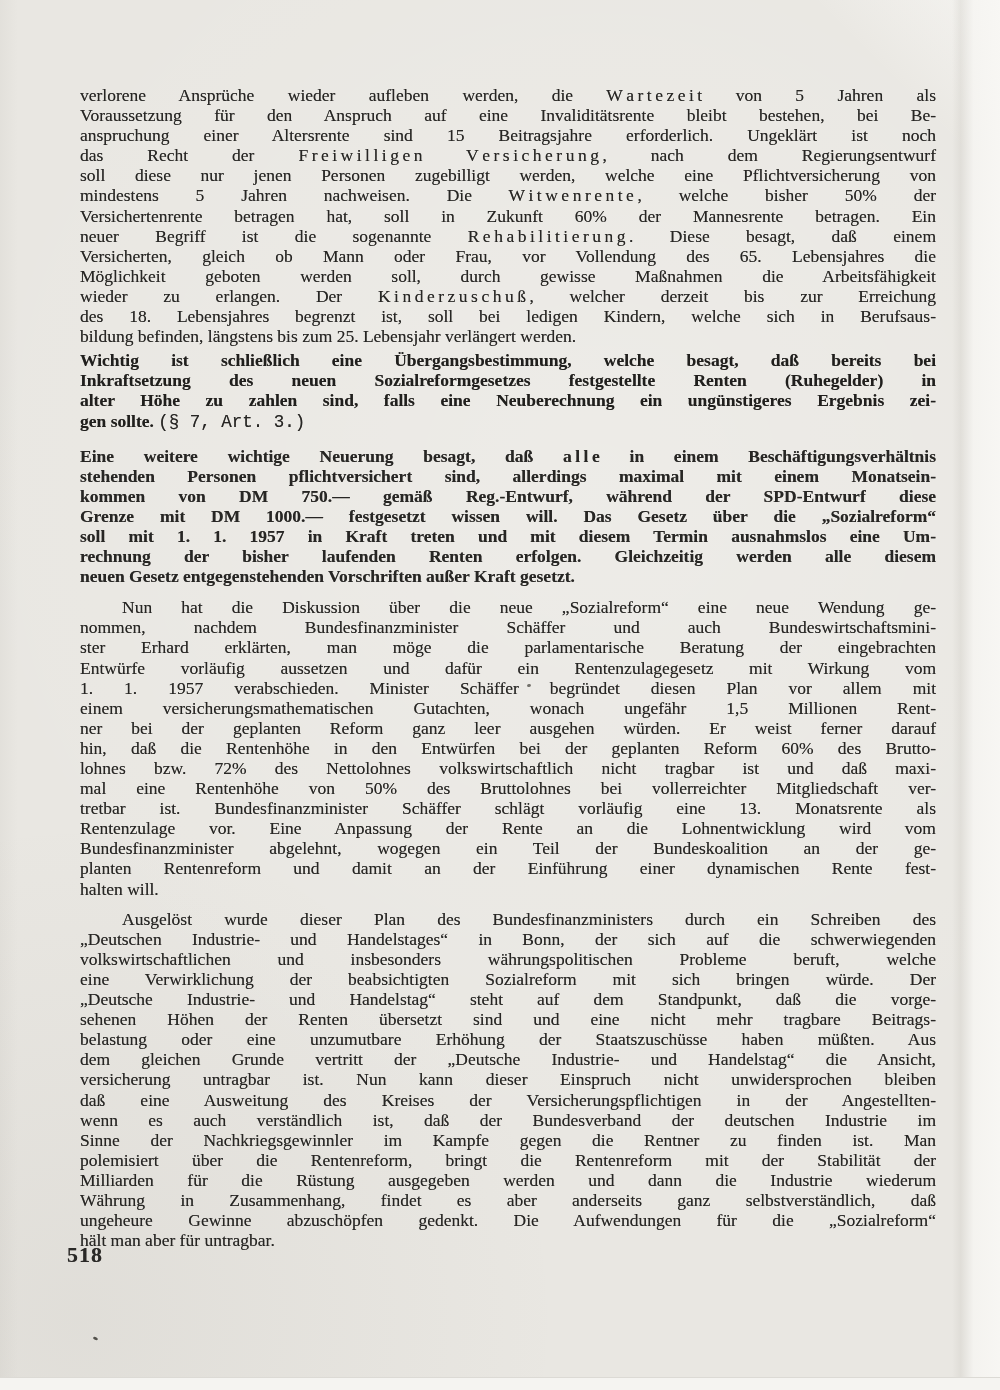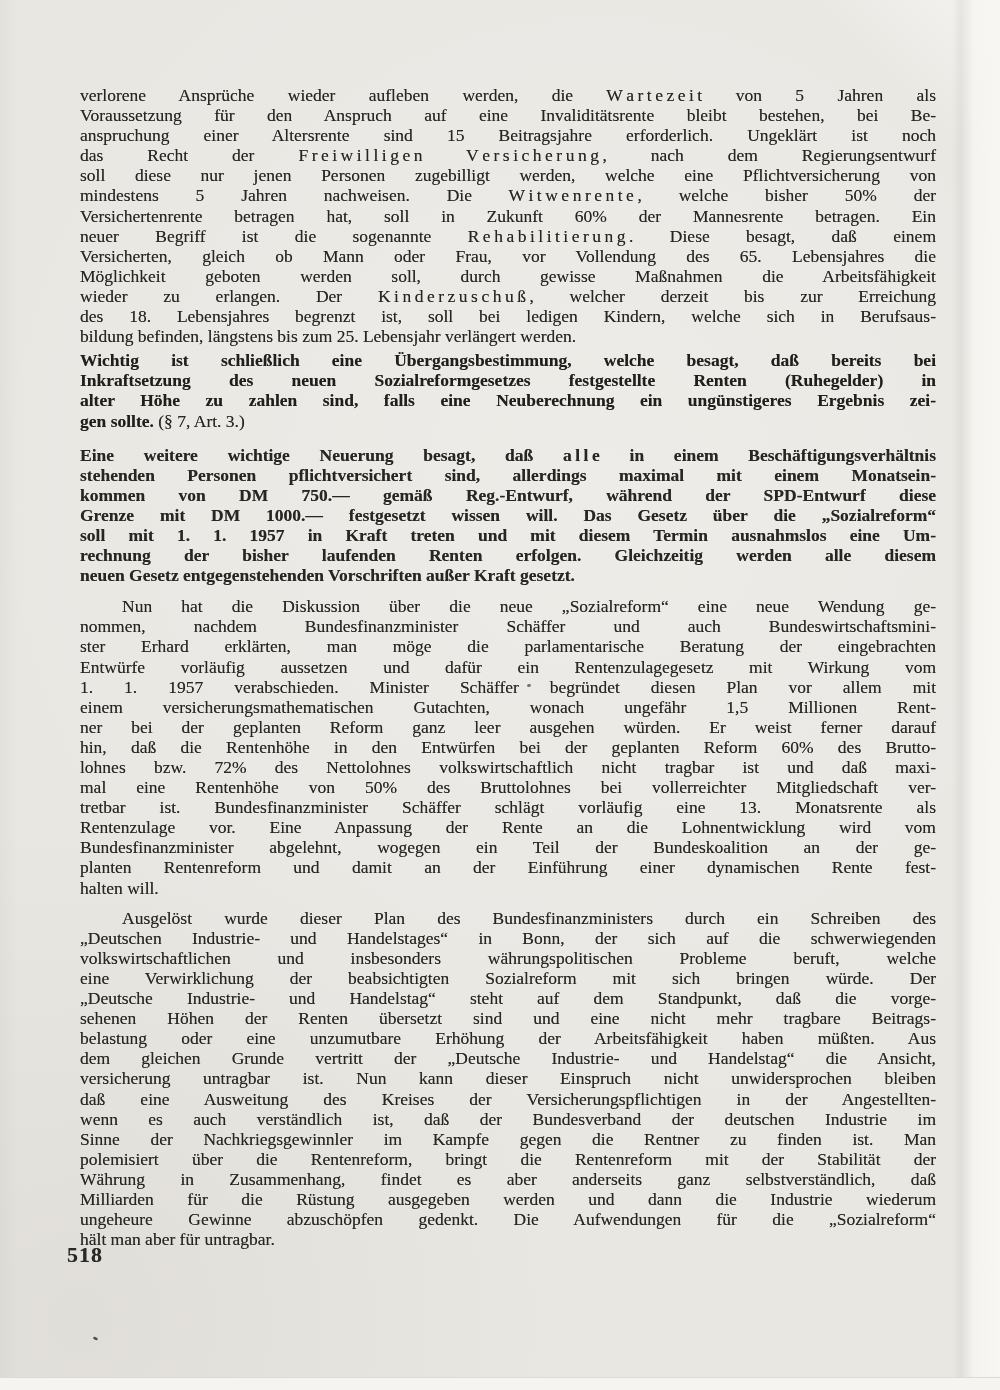--- a/index.html
+++ b/index.html
@@ -46,21 +46,21 @@
     text-shadow: 0 0 0.5px rgba(40,38,35,0.55);
   }
   .para { margin: 0; }
   .para .line {
     text-align: justify;
     text-align-last: justify;
   }
   .para .line.last { text-align-last: left; }
   .para.indent .line.first { padding-left: 42px; }
   .para.bold { font-weight: bold; color: #201f1d; }
-  .para.bold .line span.regular { font-weight: normal; color: #272624; }
+  .para.bold .line span.regular { font-weight: normal; color: #272624; font-family: Liberation Mono, monospace; }
   .page-number {
     position: absolute; left: 67px; top: 1242px;
     font-size: 22px; font-weight: bold; color: #2a2927;
     letter-spacing: 1px;
     text-shadow: 0 0 0.5px rgba(40,38,35,0.55);
   }
   .speck { position: absolute; background: #54524c; border-radius: 50%; }
   .speck.s1 { left: 93px; top: 1337px; width: 5px; height: 3px; transform: rotate(25deg); }
   .speck.s2 { left: 527px; top: 684px; width: 4px; height: 3px; transform: rotate(-15deg); opacity: .8; }
 </style>
@@ -120,29 +120,29 @@
         <div class="line">planten Rentenreform und damit an der Einführung einer dynamischen Rente fest-</div>
         <div class="line last">halten will.</div>
       </div>
       <div class="para indent" style="margin-top: 10px;">
         <div class="line first">Ausgelöst wurde dieser Plan des Bundesfinanzministers durch ein Schreiben des</div>
         <div class="line">„Deutschen Industrie- und Handelstages“ in Bonn, der sich auf die schwerwiegenden</div>
         <div class="line">volkswirtschaftlichen und insbesonders währungspolitischen Probleme beruft, welche</div>
         <div class="line">eine Verwirklichung der beabsichtigten Sozialreform mit sich bringen würde. Der</div>
         <div class="line">„Deutsche Industrie- und Handelstag“ steht auf dem Standpunkt, daß die vorge-</div>
         <div class="line">sehenen Höhen der Renten übersetzt sind und eine nicht mehr tragbare Beitrags-</div>
-        <div class="line">belastung oder eine unzumutbare Erhöhung der Arbeitsfähigkeit haben müßten. Aus</div>
+        <div class="line">belastung oder eine unzumutbare Erhöhung der Staatszuschüsse haben müßten. Aus</div>
         <div class="line">dem gleichen Grunde vertritt der „Deutsche Industrie- und Handelstag“ die Ansicht,</div>
         <div class="line">versicherung untragbar ist. Nun kann dieser Einspruch nicht unwidersprochen bleiben</div>
         <div class="line">daß eine Ausweitung des Kreises der Versicherungspflichtigen in der Angestellten-</div>
         <div class="line">wenn es auch verständlich ist, daß der Bundesverband der deutschen Industrie im</div>
         <div class="line">Sinne der Nachkriegsgewinnler im Kampfe gegen die Rentner zu finden ist. Man</div>
         <div class="line">polemisiert über die Rentenreform, bringt die Rentenreform mit der Stabilität der</div>
+        <div class="line">Milliarden für die Rüstung ausgegeben werden und dann die Industrie wiederum</div>
         <div class="line">Währung in Zusammenhang, findet es aber anderseits ganz selbstverständlich, daß</div>
-        <div class="line">Milliarden für die Rüstung ausgegeben werden und dann die Industrie wiederum</div>
         <div class="line">ungeheure Gewinne abzuschöpfen gedenkt. Die Aufwendungen für die „Sozialreform“</div>
         <div class="line last">hält man aber für untragbar.</div>
       </div>
     </div>
 
   <div class="page-number">518</div>
 
   <div class="speck s1"></div>
   <div class="speck s2"></div>
 </div>

